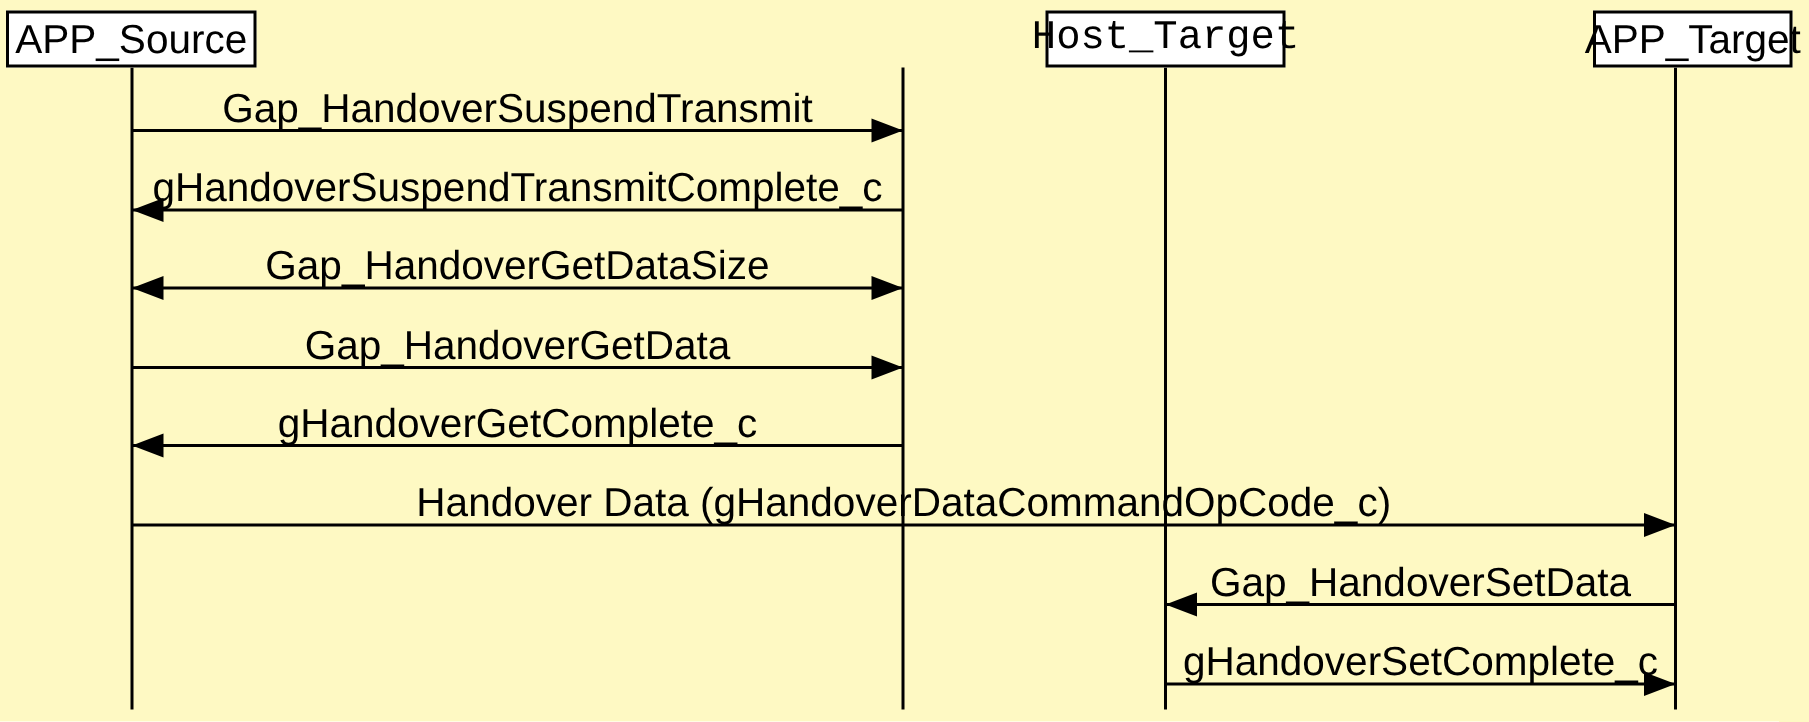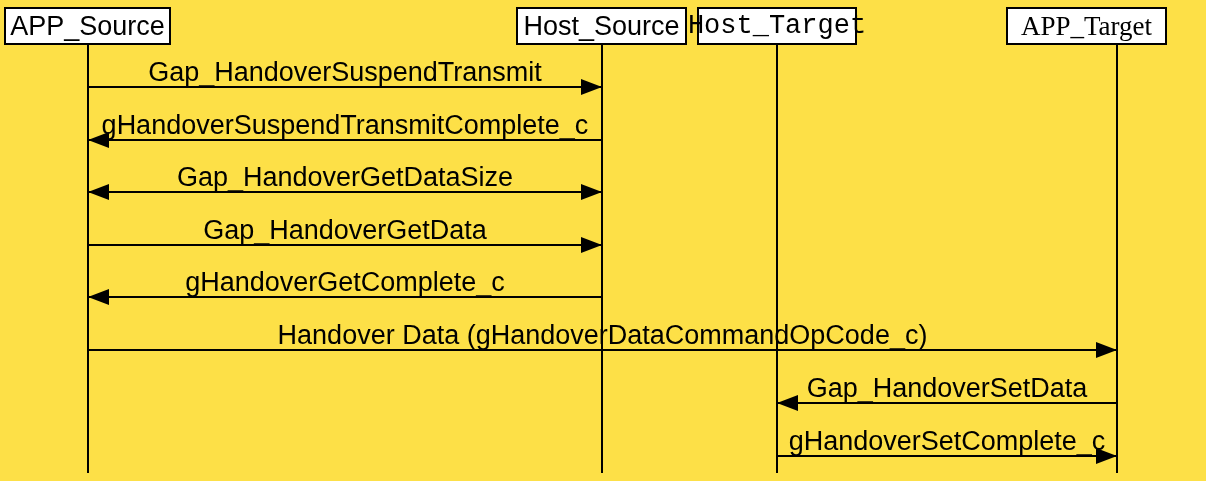--- a/index.html
+++ b/index.html
@@ -4,21 +4,21 @@
 <style>
   html, body {
     margin: 0;
     padding: 0;
     background: #ffffff;
   }
   .canvas {
     position: relative;
     width: 1206px;
     height: 481px;
-    background: #fde047;
+    background: #fef9c3;
     font-family: "Liberation Sans", "DejaVu Sans", sans-serif;
     color: #000000;
     overflow: hidden;
   }
   .actor-box {
     position: absolute;
     top: 7px;
     height: 38px;
     box-sizing: border-box;
     border: 2px solid #000000;
@@ -81,27 +81,24 @@
   }
 </style>
 </head>
 <body>
 
 <div class="canvas">
 
   <div class="actor-box" style="left:4px; width:167px;">
     <span>APP_Source</span>
   </div>
-  <div class="actor-box" style="left:516px; width:171px;">
-    <span>Host_Source</span>
-  </div>
   <div class="actor-box" style="left:697px; width:160px;font-family:Liberation Mono, monospace;">
     <span>Host_Target</span>
   </div>
-  <div class="actor-box" style="left:1006px; width:161px;font-family:Liberation Serif, serif;">
+  <div class="actor-box" style="left:1062px; width:133px;">
     <span>APP_Target</span>
   </div>
 
   <div class="lifeline" style="left:87px;"></div>
   <div class="lifeline" style="left:601px;"></div>
   <div class="lifeline" style="left:776px;"></div>
   <div class="lifeline" style="left:1116px;"></div>
 
   <div class="msg" style="left:88px; top:87px; width:514px;">
     <div class="label">Gap_HandoverSuspendTransmit</div>

